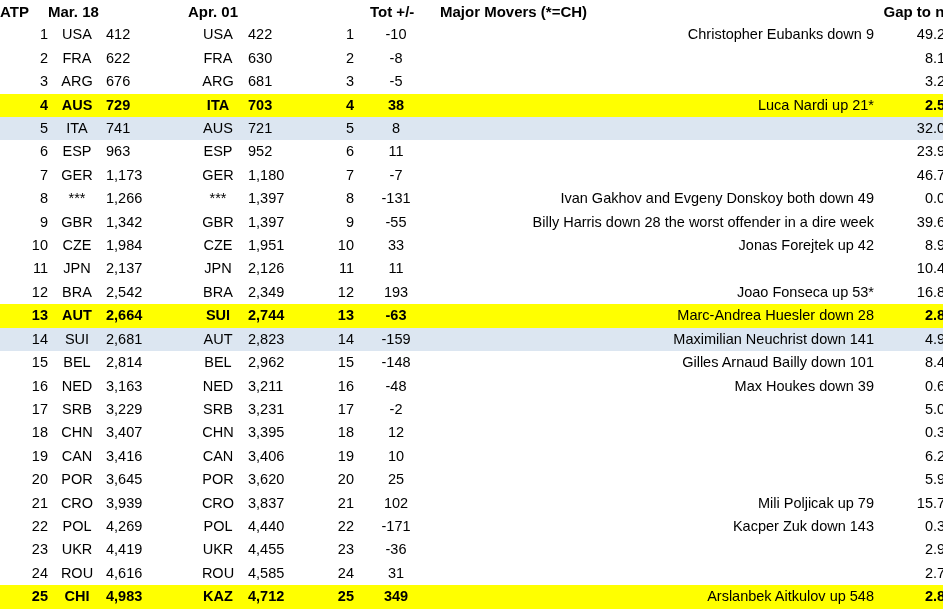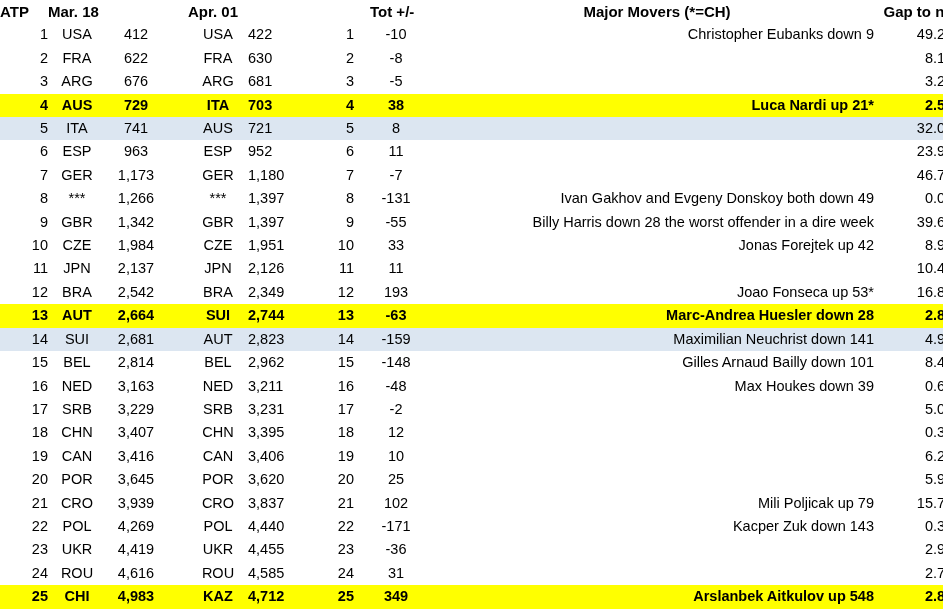--- a/index.html
+++ b/index.html
@@ -28,42 +28,42 @@
     white-space: nowrap;
     overflow: hidden;
   }
   thead th {
     font-weight: bold;
     font-size: 15px;
   }
   
   .c-rank   { width: 48px;  text-align: right; padding-right: 8px; }
   .c-ctry1  { width: 58px;  text-align: center; }
-  .c-pts1   { width: 60px;  text-align: center; padding-right: 8px;}
+  .c-pts1   { width: 60px;  text-align: left; padding-right: 8px;}
   .c-gap1   { width: 22px; }
   .c-ctry2  { width: 60px;  text-align: center; }
   .c-pts2   { width: 62px;  text-align: left; padding-right: 8px;}
   .c-gap2   { width: 14px; }
   .c-rank2  { width: 30px;  text-align: right; padding-right: 6px;}
   .c-gap3   { width: 16px; }
   .c-diff   { width: 52px;  text-align: center; padding-right: 8px;}
   .c-gap4   { width: 18px; }
   .c-mover  { width: 434px; text-align: right; padding-left: 4px;}
   .c-gapnext{ width: 92px; text-align: right; padding-right: 8px;}
 
   thead .h-rank   { text-align: left; padding-left: 8px; }
   thead .h-date1  { text-align: left; padding-left: 14px; margin-left: 39px;}
   thead .h-date2  { text-align: left; padding-left: 14px; margin-left: 48px;}
   thead .h-tot    { text-align: left; padding-left: 2px;}
-  thead .h-mover  { text-align: center; }
+  thead .h-mover  { text-align: left; }
   thead .h-gap    { text-align: right; padding-right: 8px;}
 
   tr.row-shade td { background: #dce6f1; }
   tr.row-high td  { background: #ffff00; font-weight: bold; }
-  tr.row-high td.c-mover { font-weight: bold; margin-top: 32px; }
+  tr.row-high td.c-mover { font-weight: normal; margin-top: 32px; }
 </style>
 </head>
 <body>
 
 <table class="atp-table">
   <thead>
     <tr>
       <th class="c-rank h-rank">ATP</th>
       <th class="c-ctry1 h-date1">Mar. 18</th>
       <th class="c-pts1"></th>

